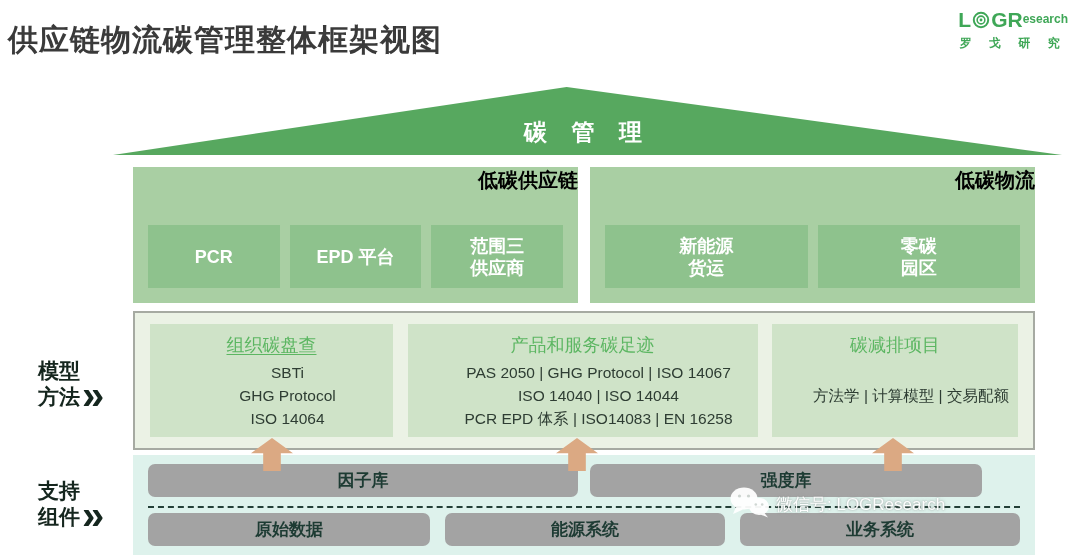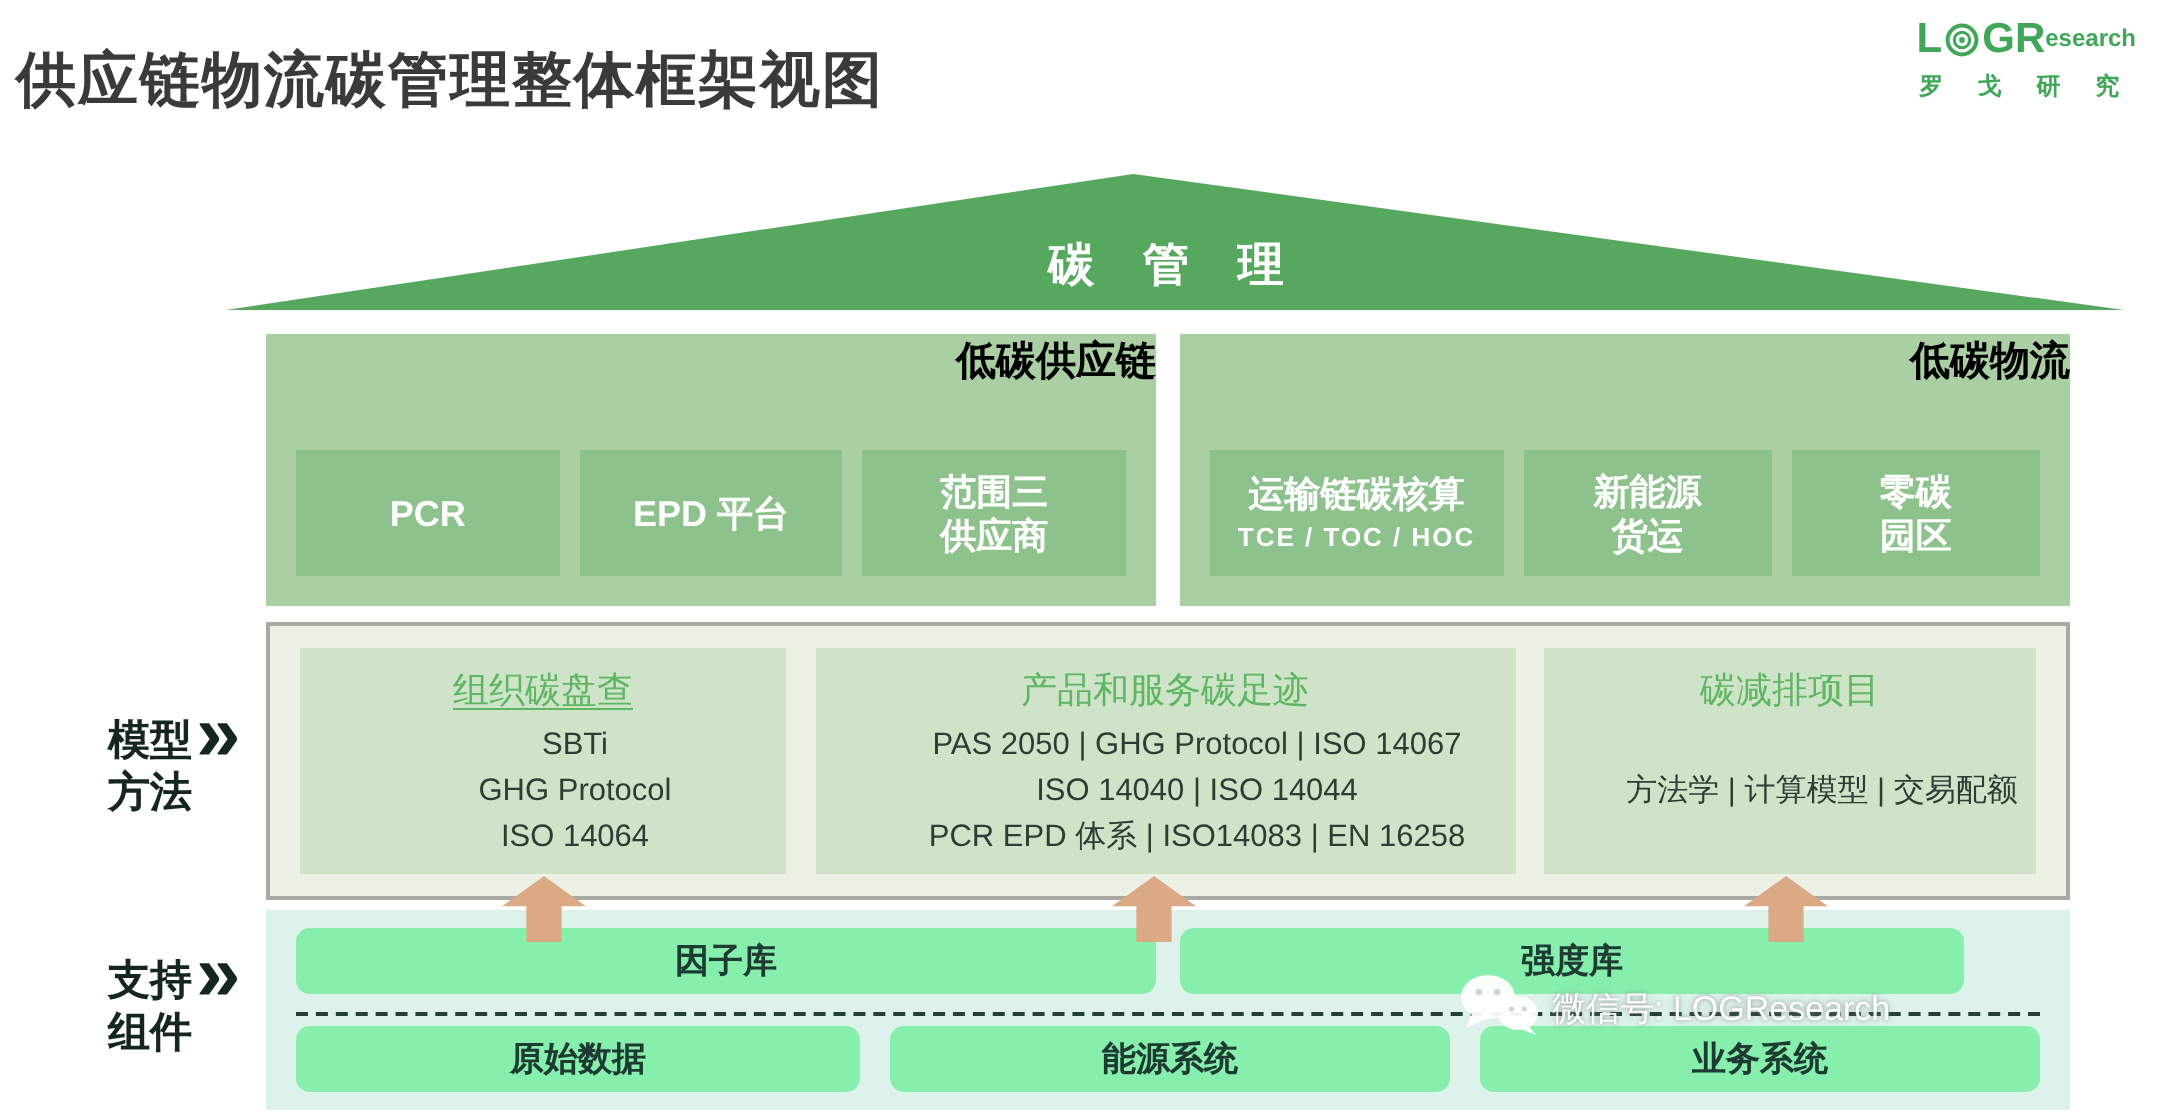--- a/index.html
+++ b/index.html
@@ -26,21 +26,21 @@
   .pillar-title{text-align:right;font-size:20px;font-weight:bold;color:#000000;margin-top:0;}
   .pillar-items{position:absolute;left:15px;right:15px;top:58px;height:63px;display:flex;gap:10px;}
   .pitem{flex:1;background:#8ec28d;color:#fff;font-weight:bold;font-size:18px;
          display:flex;flex-direction:column;align-items:center;justify-content:center;
          text-align:center;line-height:22px;}
   .pitem span:empty{display:none;}
   .pitem .sub{font-size:13px;font-weight:600;letter-spacing:1px;line-height:18px;margin-top:2px;}
   .pitem.wide{flex:1.18;}
 
   
-  .side-label{position:absolute;left:54px;display:flex;align-items:flex-start;color:#15261e;}
+  .side-label{position:absolute;left:38px;display:flex;align-items:flex-end;color:#15261e;}
   .side-text{font-size:21px;font-weight:bold;line-height:26px;}
   .chev{font-size:40px;font-weight:bold;line-height:30px;margin-left:2px;margin-top:-6px;}
   .model-label{top:358px;} .support-label{top:478px;}
 
   
   .model-panel{position:absolute;left:133px;top:311px;width:902px;height:139px;
                background:#ebf2e5;border:2px solid #a6aaa2;box-sizing:border-box;
                display:flex;justify-content:space-between;padding:11px 15px;}
   .mbox{background:#cfe3c8;display:flex;flex-direction:column;text-align:center;box-sizing:border-box;}
   .mbox1{width:243px;} .mbox2{width:350px;} .mbox3{width:246px;}
@@ -49,21 +49,21 @@
   .mlines{flex:1;display:flex;flex-direction:column;justify-content:center;padding-bottom:4px;}
   .mline{font-size:15.5px;color:#2e3d33;line-height:23px;white-space:nowrap;padding-left:32px;}
 
   
   .arrow{position:absolute;width:42px;height:33px;background:#dba983;z-index:3;
          clip-path:polygon(50% 0,100% 46%,71% 46%,71% 100%,29% 100%,29% 46%,0 46%);}
   .arrow1{left:251px;top:438px;} .arrow2{left:556px;top:438px;} .arrow3{left:872px;top:438px;}
 
   
   .support-panel{position:absolute;left:133px;top:455px;width:902px;height:100px;background:#def2ec;}
-  .sbox{position:absolute;height:33px;background:#86efac;border-radius:7px;
+  .sbox{position:absolute;height:33px;background:#a3a3a3;border-radius:7px;
         display:flex;align-items:center;justify-content:center;
         font-size:17px;font-weight:bold;color:#1d3b33;}
   .sb-r1a{left:15px;top:9px;width:430px;} .sb-r1b{left:457px;top:9px;width:392px;}
   .sdash{position:absolute;left:15px;right:15px;top:51px;border-top:2.5px dashed #233f37;}
   .sb-r2a{left:15px;top:58px;width:282px;} .sb-r2b{left:312px;top:58px;width:280px;} .sb-r2c{left:607px;top:58px;width:280px;}
 
   
   .watermark{position:absolute;left:728px;top:486px;z-index:5;display:flex;align-items:center;gap:6px;
              color:#ffffff;font-size:17px;opacity:.95;white-space:nowrap;
              text-shadow:0 0 2px rgba(110,110,110,.65),0 0 6px rgba(150,150,150,.35);}
@@ -109,24 +109,20 @@
       <div class="pitem">
         <span>范围三</span>
         <span>供应商</span>
       </div>
     </div>
   </div>
 
   <div class="pillar pillar-right">
     <div class="pillar-title">低碳物流</div>
     <div class="pillar-items">
-      <div class="pitem wide">
-        <span>运输链碳核算</span>
-        <span class="sub">TCE / TOC / HOC</span>
-      </div>
       <div class="pitem">
         <span>新能源</span>
         <span>货运</span>
       </div>
       <div class="pitem">
         <span>零碳</span>
         <span>园区</span>
       </div>
     </div>
   </div>

